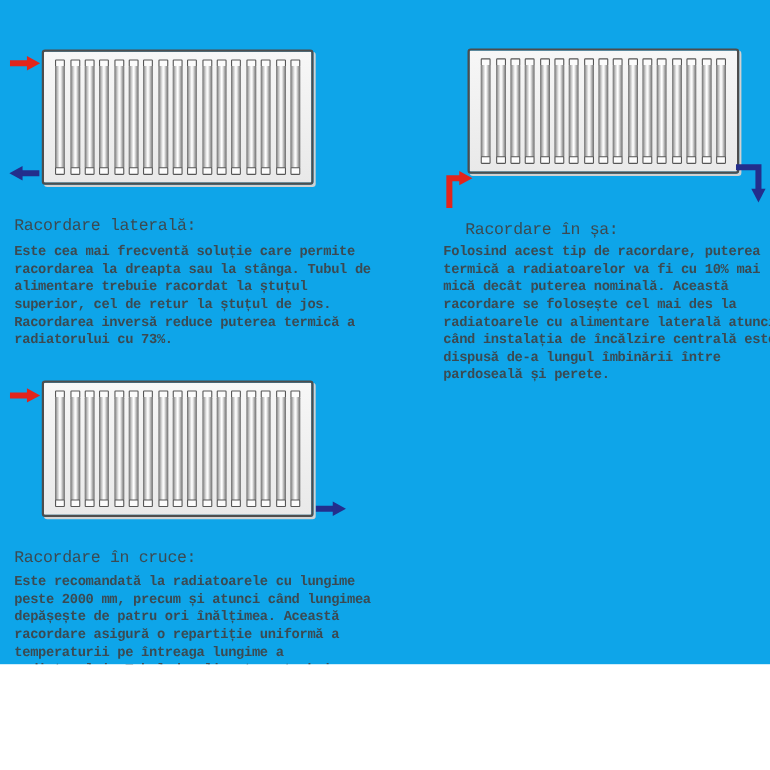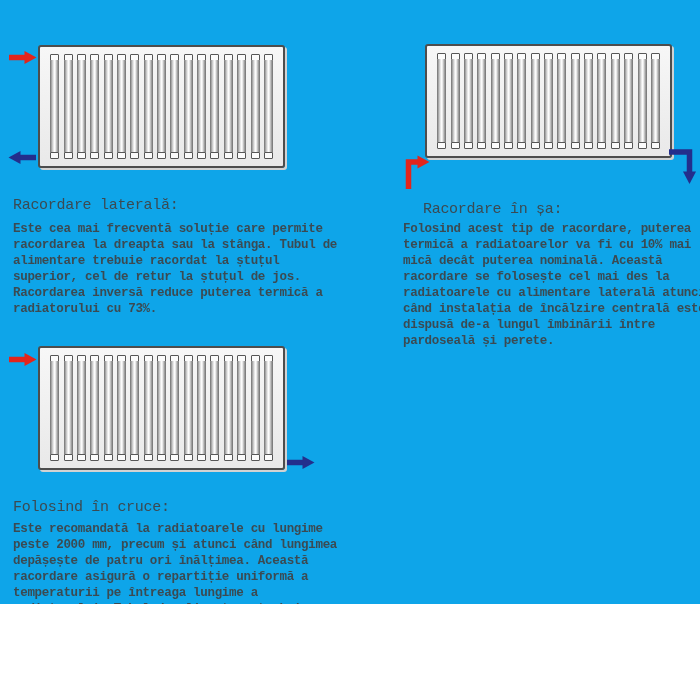--- a/index.html
+++ b/index.html
@@ -379,17 +379,17 @@
         </div>
     </div>
     <svg class="arrow supply" style="left:9px; top:352px;" width="28" height="15" viewBox="0 0 28 15">
       <path d="M0 7.5 H16.5"></path>
       <polygon points="15.5,1 15.5,14 27.5,7.5"></polygon>
     </svg>
     <svg class="arrow return" style="left:287px; top:455px;" width="28" height="15" viewBox="0 0 28 15">
       <path d="M0 7.5 H16.5"></path>
       <polygon points="15.5,1 15.5,14 27.5,7.5"></polygon>
     </svg>
-    <h2 class="heading" style="left:13px; top:499px;">Folosind în cruce:</h2>
+    <h2 class="heading" style="left:13px; top:499px;">Racordare în cruce:</h2>
     <p class="body-text" style="left:13px; top:521px; width:335px;">Este recomandată la radiatoarele cu lungime peste 2000 mm, precum și atunci când lungimea depășește de patru ori înălțimea. Această racordare asigură o repartiție uniformă a temperaturii pe întreaga lungime a radiatorului. Tubul de alimentare trebuie racordat la ștuțul superior dreapta sau stânga, în schimb cel de retur la ștuțul opus inferior. Racordarea inversă reduce puterea termică a radiatorului cu peste 30%.</p>
   </section>
 
 </div>
 
 </body></html>

